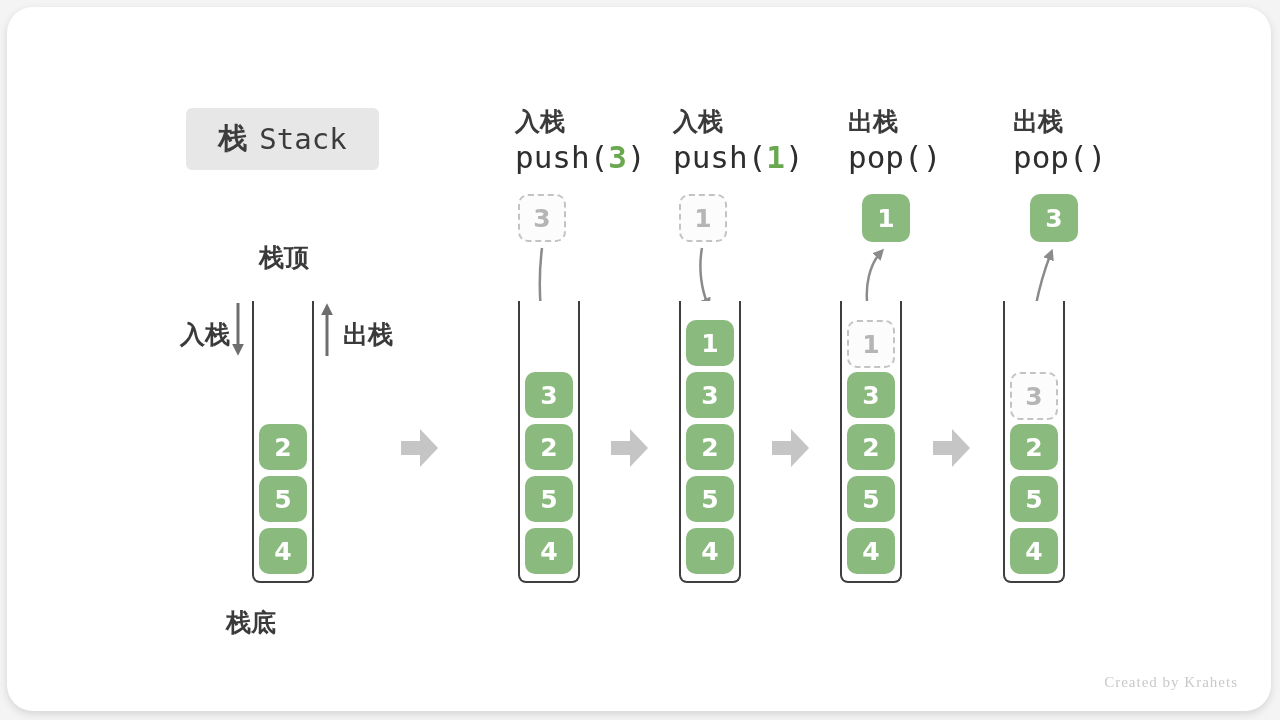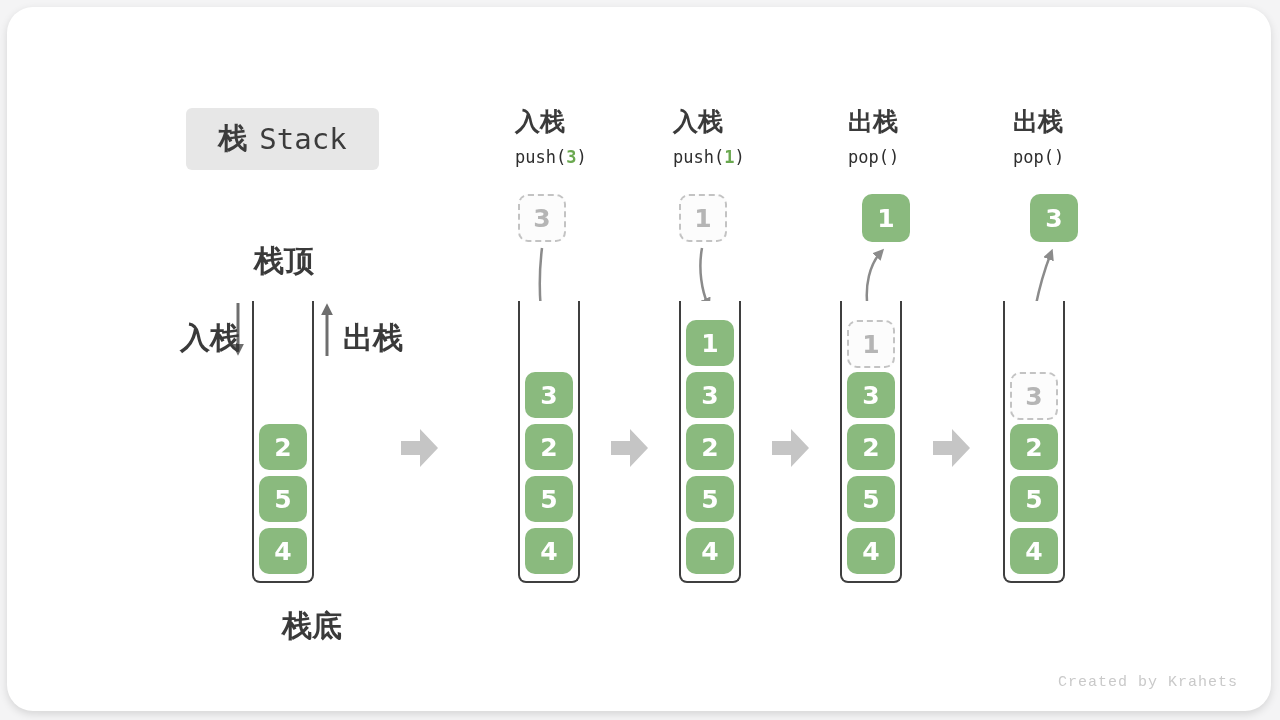--- a/index.html
+++ b/index.html
@@ -16,25 +16,25 @@
   .overlay{position:absolute;left:0;top:0;pointer-events:none;}
   .title-box{
     position:absolute;left:186px;top:108px;width:193px;height:62px;
     background:#e7e7e7;border-radius:6px;
     display:flex;align-items:center;justify-content:center;
     color:#3c3c3c;font-size:29px;
   }
   .title-box .cn{font-weight:700;margin-right:12px;}
   .title-box .en{font-family:"DejaVu Sans Mono",monospace;font-weight:400;}
   .side-label{
-    position:absolute;font-size:30px;font-weight:700;color:#3a3a3a;white-space:nowrap;
+    position:absolute;font-size:25px;font-weight:700;color:#3a3a3a;white-space:nowrap;
   }
   .op-col{position:absolute;top:106px;white-space:nowrap;}
   .op-cn{font-size:25px;font-weight:700;color:#3a3a3a;line-height:30px;}
-  .op-code{font-family:"DejaVu Sans Mono",monospace;font-size:17px;color:#2e2e2e;line-height:30px;margin-top:6px;}
+  .op-code{font-family:"DejaVu Sans Mono",monospace;font-size:31px;color:#2e2e2e;line-height:30px;margin-top:6px;}
   .op-code .arg{color:#6aa84f;font-weight:700;}
   .stack{
     position:absolute;top:301px;width:62px;height:282px;box-sizing:border-box;
     border-left:2px solid #3f3f3f;border-right:2px solid #3f3f3f;border-bottom:2px solid #3f3f3f;
     border-radius:0 0 8px 8px;background:#ffffff;
   }
   .cell{
     position:absolute;width:48px;height:46px;box-sizing:border-box;
     background:#8aba7e;border-radius:10px;
     color:#ffffff;font-size:25px;font-weight:700;
@@ -46,21 +46,21 @@
   }
   .float-box{
     position:absolute;width:48px;height:48px;box-sizing:border-box;
     border-radius:10px;display:flex;align-items:center;justify-content:center;
     font-size:25px;font-weight:700;font-family:"DejaVu Sans",sans-serif;
   }
   .float-box.dashed{background:#fcfcfc;border:2px dashed #c3c3c3;color:#b5b5b5;}
   .float-box.solid{background:#8aba7e;color:#ffffff;}
   .watermark{
     position:absolute;right:42px;top:674px;
-    font-family:Liberation Mono, monospace;font-size:15px;letter-spacing:1px;
+    font-family:Liberation Serif, serif;font-size:15px;letter-spacing:1px;
     color:#c9c9c9;
   }
 </style>
 </head>
 <body>
 
 <div class="card"></div>
 
 <svg class="overlay" width="1280" height="720" viewBox="0 0 1280 720">
   <defs>
@@ -85,21 +85,21 @@
   <path d="M772,441 L791,441 L791,429 L809,448 L791,467 L791,455 L772,455 Z" fill="#c5c5c5"></path>
   <path d="M933,441 L952,441 L952,429 L970,448 L952,467 L952,455 L933,455 Z" fill="#c5c5c5"></path>
 </svg>
 
 <div class="title-box">
   <span class="cn">栈</span>
   <span class="en">Stack</span>
 </div>
 
 <div class="side-label" style="left:226px;top:241px;width:116px;text-align:center;">栈顶</div>
-<div class="side-label" style="left:226px;top:606px;width:116px;text-align:right;">栈底</div>
+<div class="side-label" style="left:226px;top:606px;width:116px;text-align:left;">栈底</div>
 <div class="side-label" style="left:180px;top:318px;">入栈</div>
 <div class="side-label" style="left:343px;top:318px;">出栈</div>
 
 <div class="op-col" style="left:515px;">
   <div class="op-cn">入栈</div>
   <div class="op-code"><span>push(</span><span class="arg">3</span><span>)</span></div>
 </div>
 <div class="op-col" style="left:673px;">
   <div class="op-cn">入栈</div>
   <div class="op-code"><span>push(</span><span class="arg">1</span><span>)</span></div>

